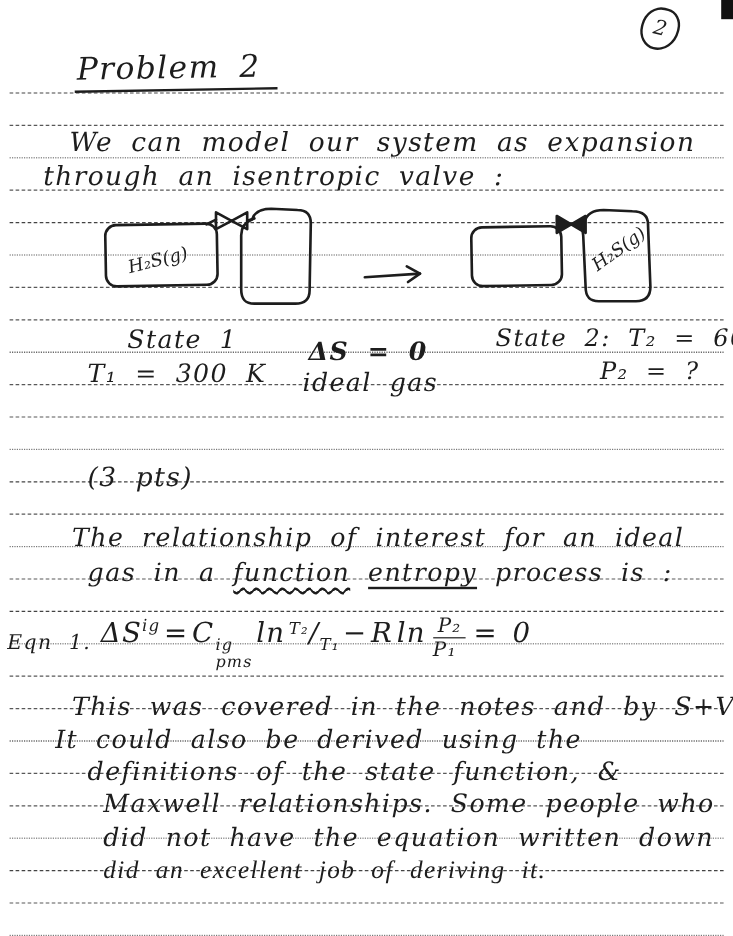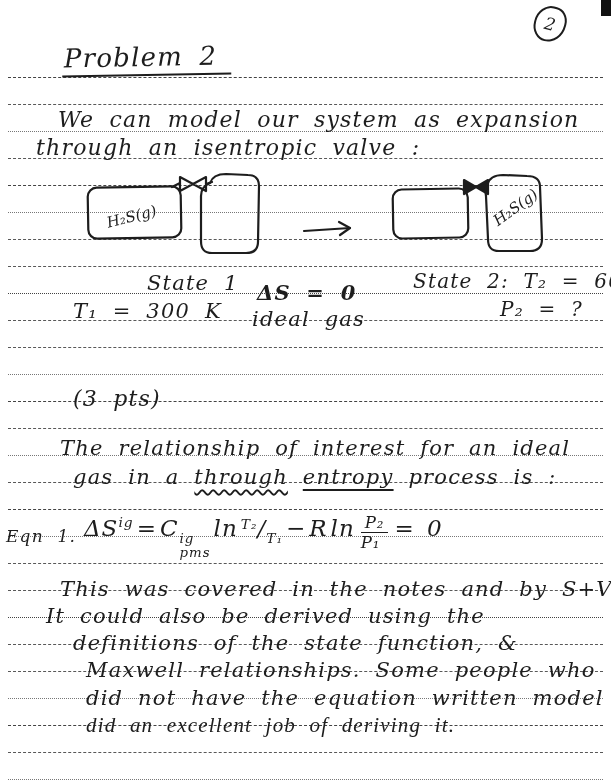--- a/index.html
+++ b/index.html
@@ -120,41 +120,41 @@
         <path d="M444,10 L456,17 L444,24 Z M468,10 L456,17 L468,24 Z" fill="#1d1d1d"></path>
         <path d="M467,15 C469,8 475,5 483,5 L507,6 C516,6 520,10 520,17 L522,69 C522,77 518,81 510,81 L479,81 C471,81 468,77 468,69 L466,26 C465,20 465,17 467,15 Z"></path>
       </g>
     </g>
     <g font-family="DejaVu Serif, serif" font-style="italic" font-size="15" fill="#1d1d1d" stroke="none">
       <text x="86" y="52" transform="rotate(-14 110 46)">H₂S(g)</text>
       <text x="474" y="44" transform="rotate(-36 495 44)">H₂S(g)</text>
     </g>
   </svg>
 
-  <div class="hw t21" style="left:106px;top:270px;margin-left:41px;">State 1</div>
+  <div class="hw t21" style="left:106px;top:270px;">State 1</div>
   <div class="hw t21" style="left:73px;top:298px;text-align:right;">T₁ = 300 K</div>
 
   <div class="hw t21" style="left:257px;top:279px;font-weight:bold;">ΔS = 0</div>
   <div class="hw t21" style="left:252px;top:306px;">ideal gas</div>
 
   <div class="hw t20" style="left:413px;top:268px;">State 2: T₂ = 600K</div>
   <div class="hw t20" style="left:500px;top:296px;">P₂ = ?</div>
 
   <div class="hw t22" style="left:73px;top:385px;">(3 pts)</div>
 
   <div class="hw t21" style="left:60px;top:435px;">The relationship of interest for an ideal</div>
-  <div class="hw t21" style="left:73px;top:464px;"><span>gas in a</span> <span class="u-wavy">through</span> <span class="u-line">entropy</span> <span>process is :</span></div>
+  <div class="hw t21" style="left:73px;top:464px;"><span>gas in a</span> <span class="u-wavy">function</span> <span class="u-line">entropy</span> <span>process is :</span></div>
 
   <div class="hw eq-label">Eqn 1.</div>
   <div class="hw eq-body"><span>ΔS</span><sup>ig</sup><span class="sp">=</span><span>C</span><span class="supsub">
         <span>ig</span>
         <span>pms</span>
       </span><span class="sp">ln</span><span class="slashfrac"><sup>T₂</sup><span>/</span><sub>T₁</sub></span><span class="sp">−</span><span>R</span><span class="sp">ln</span><span class="frac"><span class="num">P₂</span><span class="den">P₁</span></span><span class="sp">= 0</span></div>
 
   <div class="hw t21" style="left:60px;top:576px;">This was covered in the notes and by S+VN.</div>
   <div class="hw t21" style="left:46px;top:603px;">It could also be derived using the</div>
   <div class="hw t21" style="left:73px;top:630px;">definitions of the state function, &amp;</div>
   <div class="hw t21" style="left:86px;top:657px;">Maxwell relationships. Some people who</div>
-  <div class="hw t21" style="left:86px;top:685px;">did not have the equation written model</div>
+  <div class="hw t21" style="left:86px;top:685px;">did not have the equation written down</div>
   <div class="hw t21" style="left:86px;top:712px;font-family:Liberation Serif, serif;">did an excellent job of deriving it.</div>
   <div class="hw t21" style="left:68px;top:780px;">(10 pts)</div>
 
 </div>
 
 </body></html>

